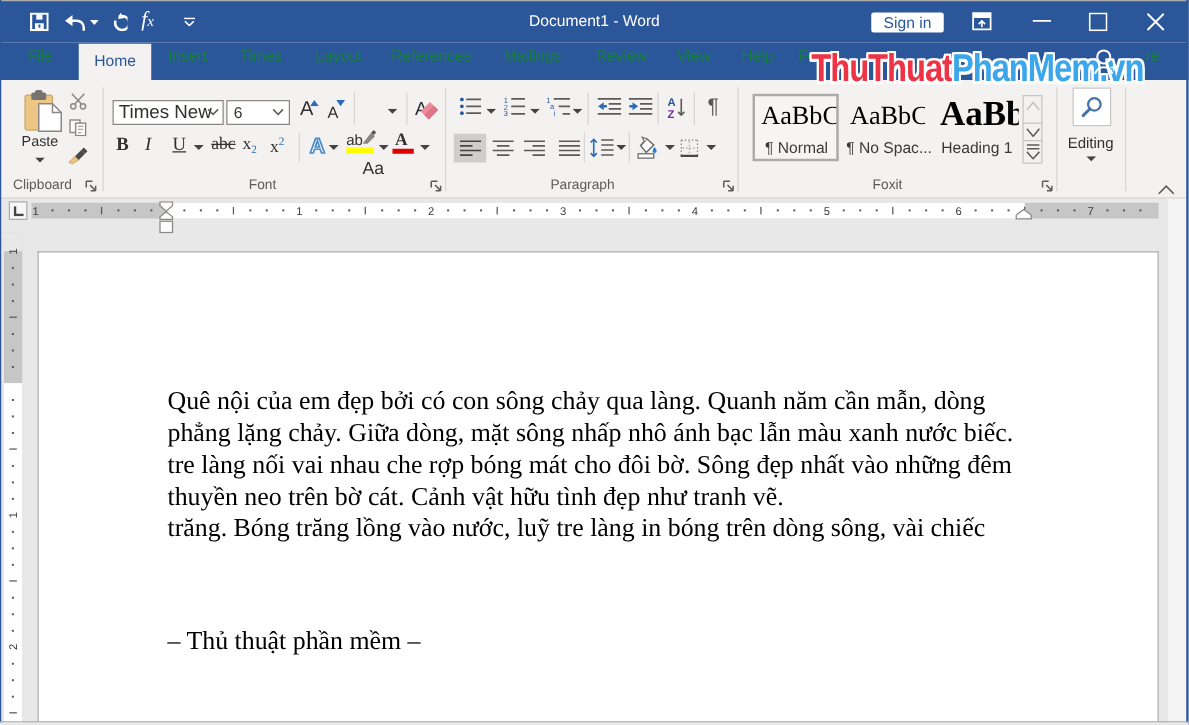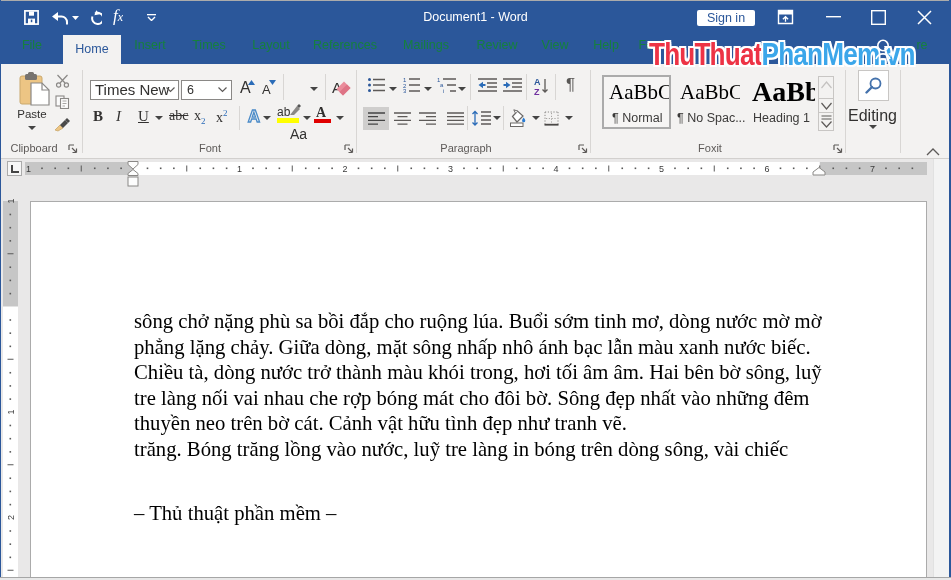--- a/index.html
+++ b/index.html
@@ -315,21 +315,21 @@
 <svg class="abs launcher" style="left:833px;top:144px;" viewBox="0 0 10 10">
  <path d="M1 1 h5 M1 1 v5" stroke="#5d5a58" stroke-width="1.2" fill="none"></path>
  <path d="M4 4 L8.5 8.5 M8.5 8.5 v-4 M8.5 8.5 h-4" stroke="#5d5a58" stroke-width="1.2" fill="none"></path>
 </svg>
 
 <div class="abs" style="left:858px;top:70px;width:31px;height:31px;background:#fff;border:1px solid #c8c6c4;"></div>
 <svg class="abs" style="left:865px;top:77px;" width="17" height="17" viewBox="0 0 17 17">
  <circle cx="10.5" cy="6.5" r="5" fill="none" stroke="#4472ac" stroke-width="1.8"></circle>
  <path d="M7 10 L1.5 15.5" stroke="#4472ac" stroke-width="2.4" stroke-linecap="round"></path>
 </svg>
-<div class="abs" style="left:845px;top:107px;width:55px;text-align:center;font-size:16px;color:#323130;">Editing</div>
+<div class="abs" style="left:845px;top:107px;width:55px;text-align:center;font-size:12px;color:#323130;">Editing</div>
 <svg class="abs" style="left:869px;top:125px;" width="8" height="5" viewBox="0 0 8 5">
     <path d="M0 0 L4 4 L8 0 Z" fill="#444"></path>
   </svg>
 <svg class="abs" style="left:926px;top:148px;" width="14" height="8" viewBox="0 0 14 8">
     <path d="M1 7 L7 1 L13 7" fill="none" stroke="#5d5a58" stroke-width="1.3"></path>
   </svg>
 
 <div class="abs" id="wm"><span class="red">ThuThuat</span><span class="blue">PhanMem.vn</span></div>
 <svg class="abs" style="left:872px;top:38px;" width="22" height="22" viewBox="0 0 22 22">
  <circle cx="11" cy="7.5" r="5.2" fill="none" stroke="#fff" stroke-width="1.6"></circle>
@@ -454,23 +454,22 @@
  <rect x="6.5" y="291.44" width="1.6" height="1.6" fill="#595959"></rect>
  <rect x="6.5" y="304.62" width="1.6" height="1.6" fill="#595959"></rect>
  <rect x="6.5" y="317.81" width="1.6" height="1.6" fill="#595959"></rect>
  <text x="7.5" y="334.70" text-anchor="middle" font-size="9" fill="#3b3b3b" font-family="Liberation Sans" transform="rotate(-90 7.5 331.50)">2</text>
  <rect x="6.5" y="344.19" width="1.6" height="1.6" fill="#595959"></rect>
  <rect x="6.5" y="357.38" width="1.6" height="1.6" fill="#595959"></rect>
  <rect x="6.5" y="370.56" width="1.6" height="1.6" fill="#595959"></rect>
  <rect x="4.5" y="383.75" width="6" height="1" fill="#595959"></rect>
 </svg>
 <div class="abs" id="doctext">
-<div>sông chở nặng phù sa bồi đắp cho ruộng lúa. Buổi sớm tinh mơ, dòng nước mờ mờ</div>
+<div>Quê nội của em đẹp bởi có con sông chảy qua làng. Quanh năm cần mẫn, dòng</div>
 <div>phẳng lặng chảy. Giữa dòng, mặt sông nhấp nhô ánh bạc lẫn màu xanh nước biếc.</div>
-<div>Chiều tà, dòng nước trở thành màu khói trong, hơi tối âm âm. Hai bên bờ sông, luỹ</div>
 <div>tre làng nối vai nhau che rợp bóng mát cho đôi bờ. Sông đẹp nhất vào những đêm</div>
 <div>thuyền neo trên bờ cát. Cảnh vật hữu tình đẹp như tranh vẽ.</div>
 <div>trăng. Bóng trăng lồng vào nước, luỹ tre làng in bóng trên dòng sông, vài chiếc</div>
 </div>
 <div class="abs" id="doctext2">– Thủ thuật phần mềm –</div>
 
 <div class="abs" id="bl"></div>
 <div class="abs" id="br"></div>
 <div class="abs" id="bb"></div>
 <div class="abs" style="left:0;top:578px;width:951px;height:2px;background:#e8e8e8;"></div>

